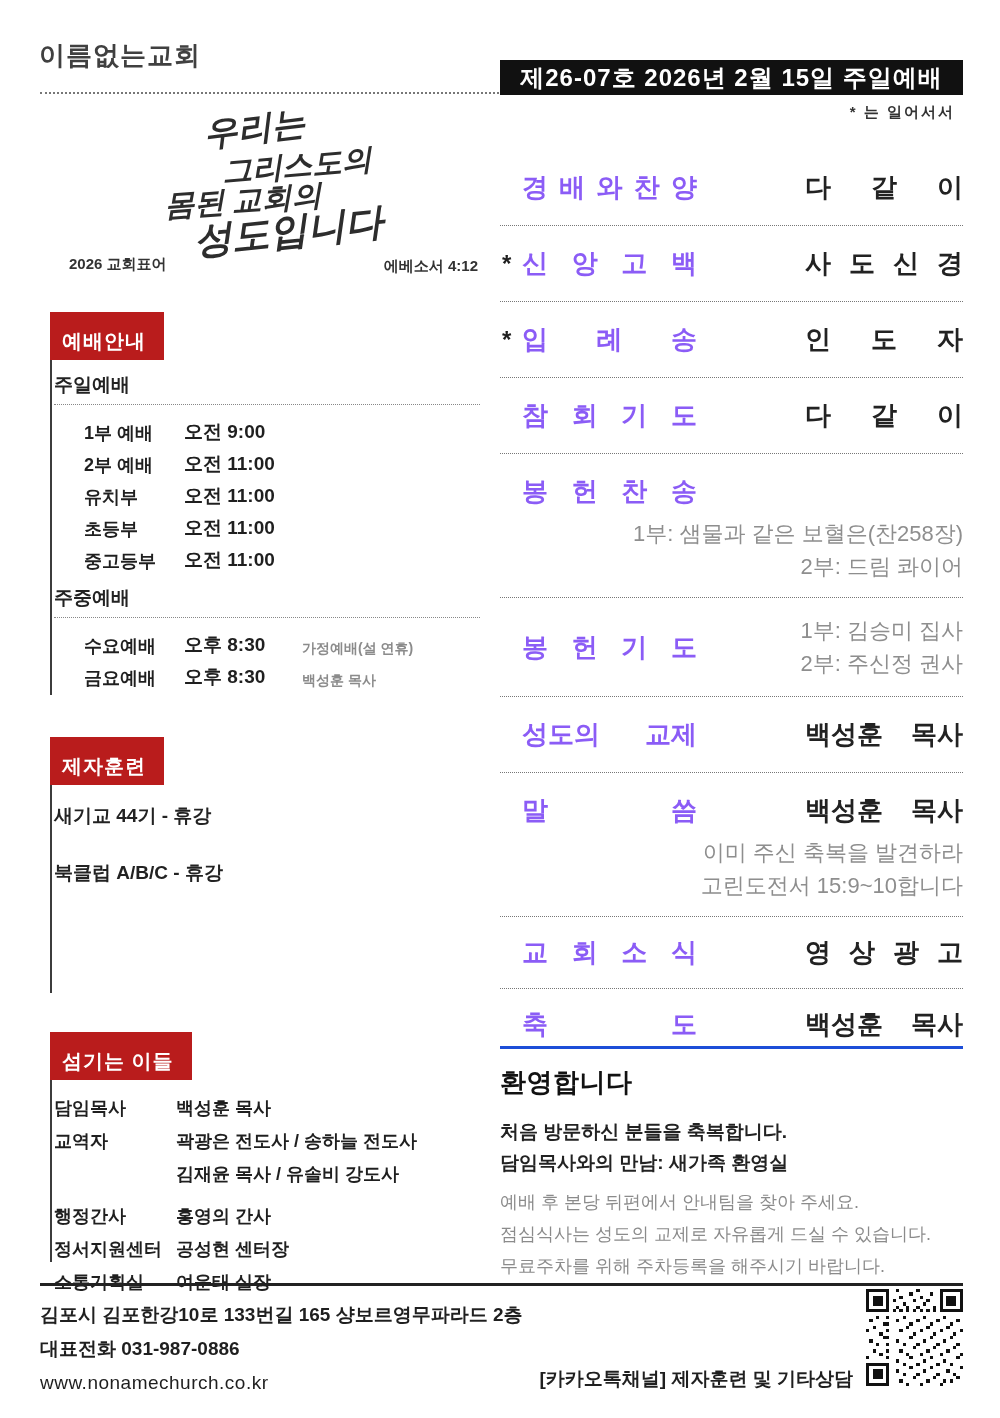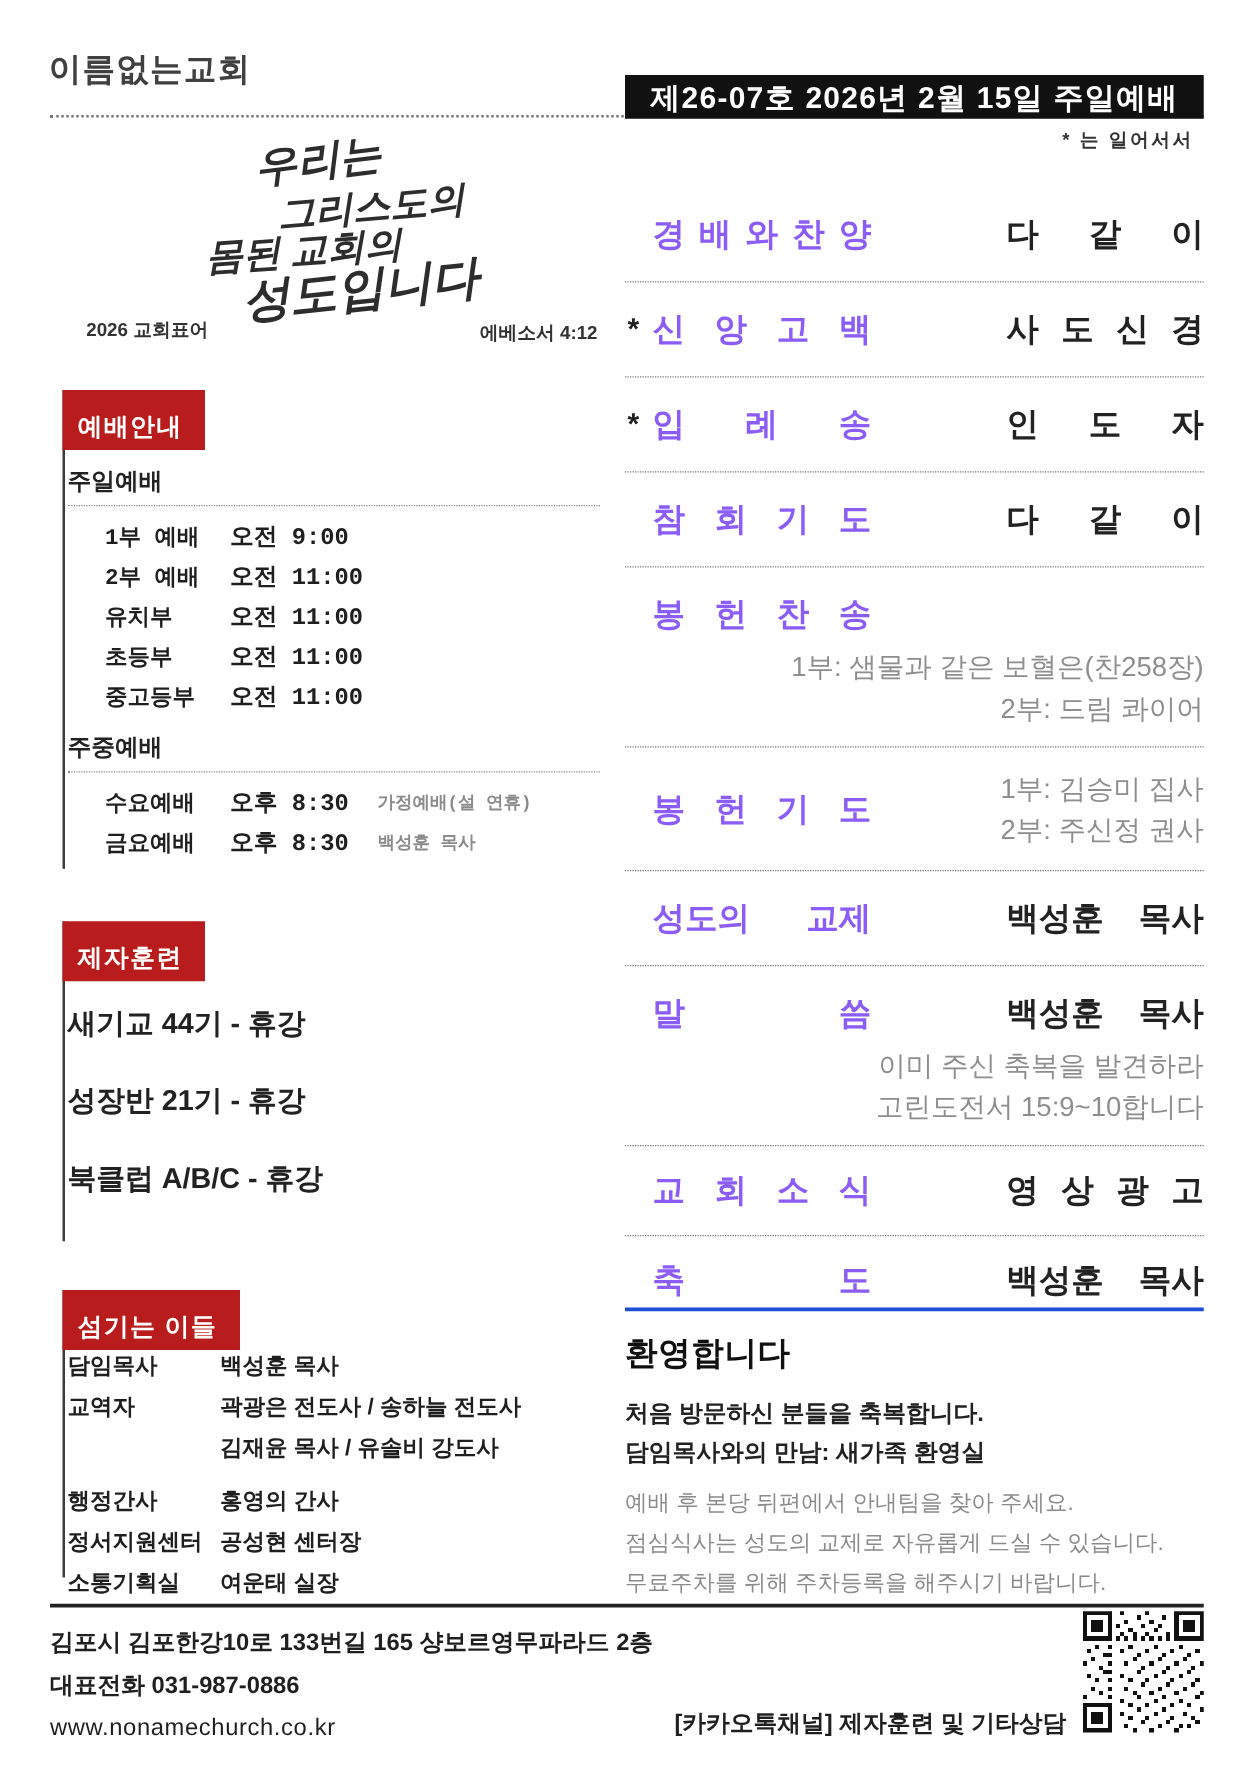--- a/index.html
+++ b/index.html
@@ -26,26 +26,26 @@
 
   
   .panel { position:absolute; left:50px; width:430px; border-left:2px solid #3c3c3c; }
   .section-header {
     display:inline-block; margin-left:-2px; background:#b91c1c; color:#fff;
     font-size:20px; font-weight:bold; padding:16px 18px 5px 12px; letter-spacing:1px;
   }
   .panel-body { padding-left:2px; }
   .sub-title { font-size:19px; font-weight:bold; margin-top:12px; padding-bottom:6px; border-bottom:1px dotted #888; color:#222; }
   .sched-rows { margin-top:8px; }
-  .sched-row { display:flex; align-items:center; padding-left:30px; height:32px;font-family:Liberation Mono, monospace; }
+  .sched-row { display:flex; align-items:flex-end; padding-left:30px; height:32px; }
   .sched-name { width:100px; font-size:18px; font-weight:bold; }
   .sched-time { width:118px; font-size:19px; font-weight:bold; }
   .sched-note { font-size:14px; color:#8b8b8b; font-weight:bold; }
 
-  .disc-item { font-size:23px; font-weight:bold; margin-bottom:31px; color:#222; }
+  .disc-item { font-size:19px; font-weight:bold; margin-bottom:31px; color:#222; }
 
   .serve-row { display:flex; margin-bottom:9px; }
   .serve-label { width:122px; font-size:18px; font-weight:bold; flex:none; }
   .serve-values { font-size:18px; font-weight:bold; line-height:24px; }
   .serve-values div { margin-bottom:9px; }
 
   
   .order-list { position:absolute; left:500px; top:150px; width:463px; }
   .order-row { position:relative; border-bottom:1px dotted #777; padding:20px 0 20px 22px; }
   .order-row.last { border-bottom:none; }
@@ -144,28 +144,27 @@
           <span class="sched-note">백성훈 목사</span>
         </div>
       </div>
     </div>
   </div>
 
   <div class="panel" style="top:737px; height:256px;">
     <div class="section-header">제자훈련</div>
     <div class="panel-body" style="margin-top:18px;">
       <div class="disc-item">새기교 44기 - 휴강</div>
-      <div class="disc-item">성장반 21기 - 휴강</div>
       <div class="disc-item">북클럽 A/B/C - 휴강</div>
     </div>
   </div>
 
   <div class="panel" style="top:1032px; height:230px;">
     <div class="section-header">섬기는 이들</div>
-    <div class="panel-body" style="">
+    <div class="panel-body" style="margin-top:16px;">
       <div class="serve-row">
         <span class="serve-label">담임목사</span>
         <span class="serve-values"><span>백성훈 목사</span></span>
       </div>
       <div class="serve-row">
         <span class="serve-label">교역자</span>
         <span class="serve-values">
           <div>곽광은 전도사 / 송하늘 전도사</div>
           <div>김재윤 목사 / 유솔비 강도사</div>
         </span>

